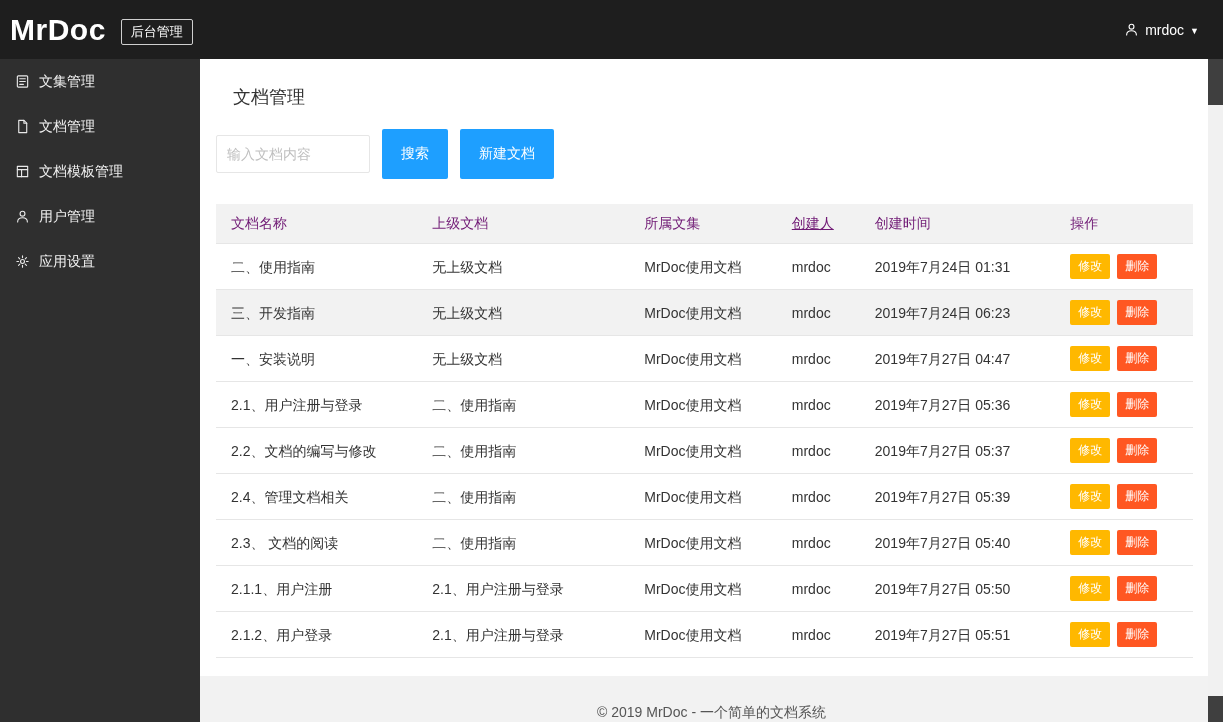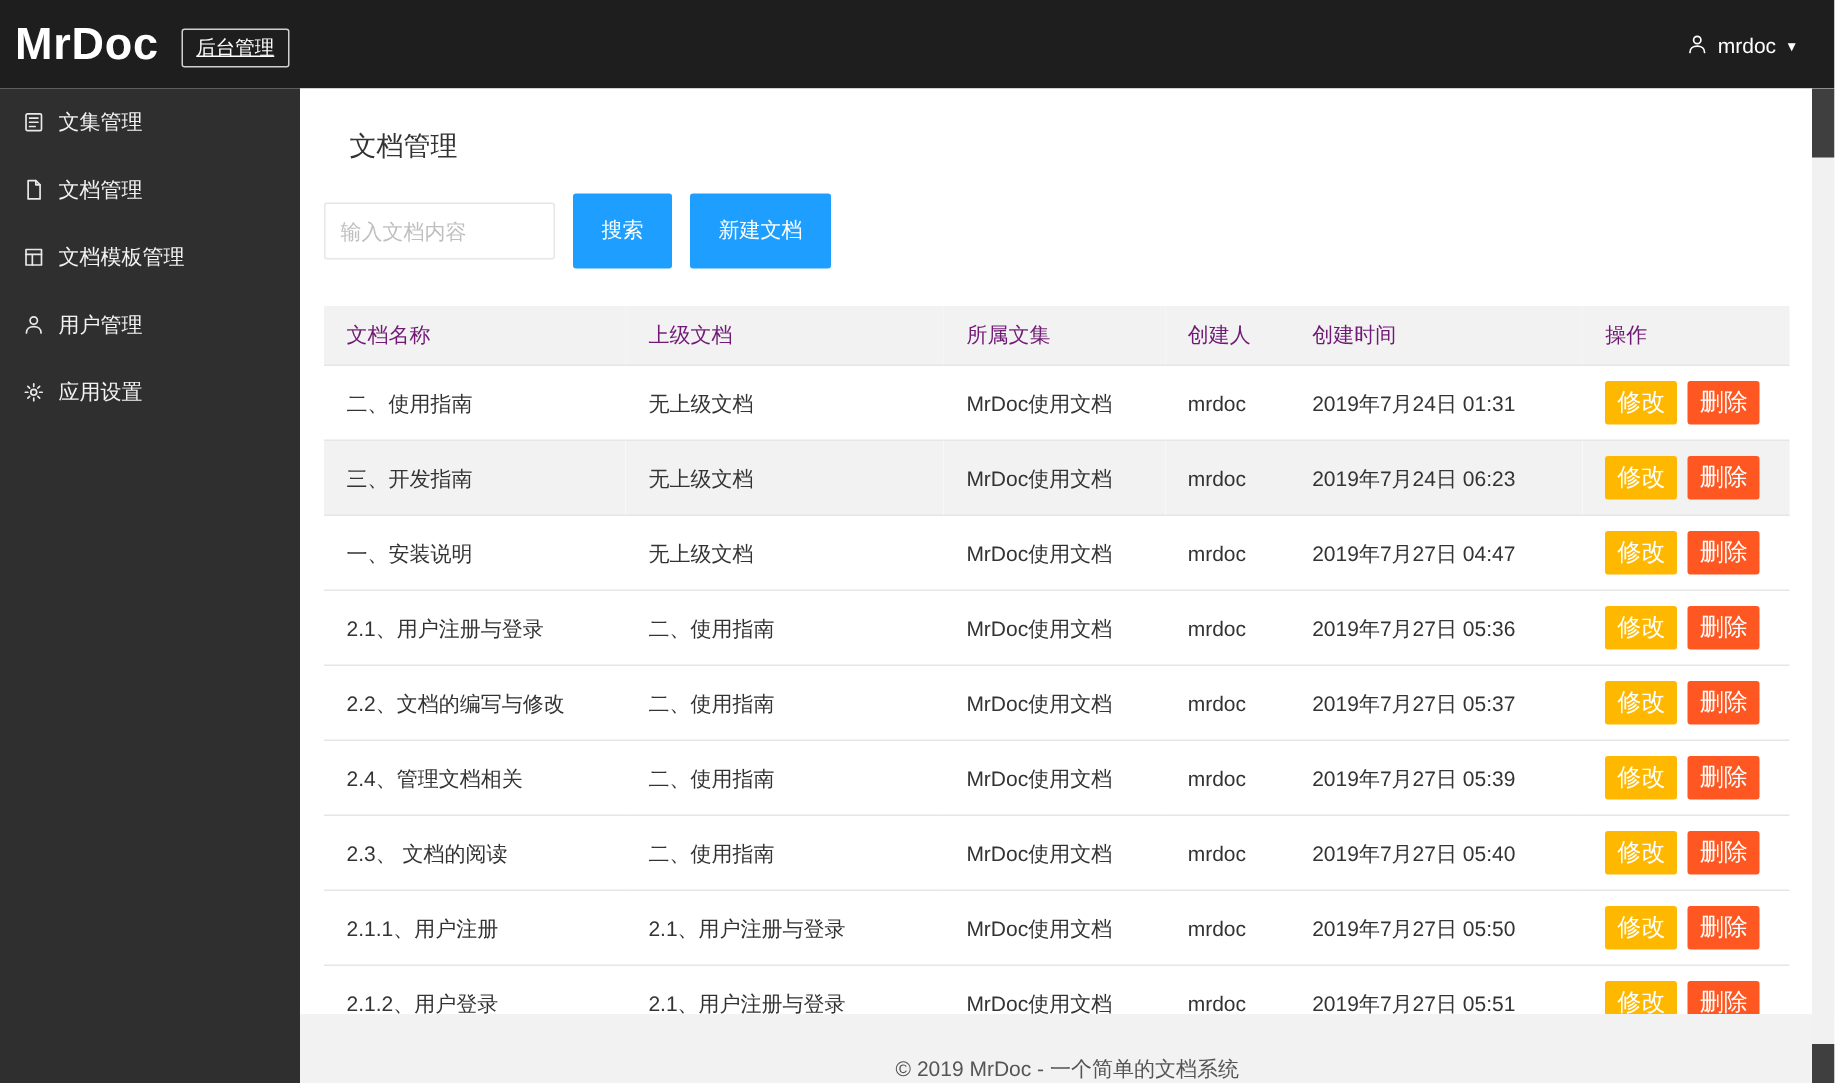--- a/index.html
+++ b/index.html
@@ -13,21 +13,21 @@
   
   header {
     flex:0 0 59px; height:59px; background:#1e1e1e;
     display:flex; align-items:center; justify-content:space-between;
     padding:0 24px 0 10px;
   }
   .logo-wrap { display:flex; align-items:center; }
   .logo { color:#fff; font-size:30px; font-weight:bold; letter-spacing:.5px; cursor:pointer; }
   .badge {
     color:#fff; border:1px solid #cfcfcf; border-radius:2px;
-    font-size:13px; padding:3px 9px; margin-left:15px; position:relative; top:2px;text-decoration:underline;
+    font-size:13px; padding:3px 9px; margin-left:15px; position:relative; top:2px;
   }
   .user-menu { display:flex; align-items:center; gap:6px; color:#fff; font-size:14px; cursor:pointer; }
   .user-menu .caret { font-size:9px; position:relative; top:1px; }
   .hdr-icon { display:inline-flex; width:15px; height:15px; }
 
   
   .body-row { flex:1; display:flex; min-height:0; }
   .sidebar { flex:0 0 200px; width:200px; background:#2f2f2f; }
   .side-item {
     display:flex; align-items:center; gap:9px;
@@ -59,24 +59,24 @@
     background:#f2f2f2; font-weight:normal; text-align:left;
     padding:10px 15px; font-size:14px; color:#701a75; line-height:19px;
     border-bottom:1px solid #e6e6e6;
   }
   td {
     padding:10px 15px; font-size:14px; color:#333; line-height:20px;
     border-bottom:1px solid #e6e6e6; overflow:hidden; white-space:nowrap;
   }
   tr.hl td { background:#f2f2f2; }
   th:nth-child(1){width:20.6%;} th:nth-child(2){width:21.7%;}
-  th:nth-child(3){width:15.1%;} th:nth-child(4){width:8.5%;}
+  th:nth-child(3){width:15.1%;} th:nth-child(4){width:8.5%;text-decoration:underline;}
   th:nth-child(5){width:20%;}   th:nth-child(6){width:14.1%;}
   .mini {
-    border:none; border-radius:2px; color:#fff; font-size:16px;
+    border:none; border-radius:2px; color:#fff; font-size:12px;
     padding:4px 8px; margin-right:7px; cursor:pointer;
     font-family:Liberation Mono, monospace;
   }
   .mini.edit { background:#FFB800; }
   .mini.del  { background:#FF5722; }
 
   
   footer {
     flex:0 0 46px; background:#f2f2f2; display:flex; align-items:flex-end; justify-content:center;
     color:#555; font-size:14px;

